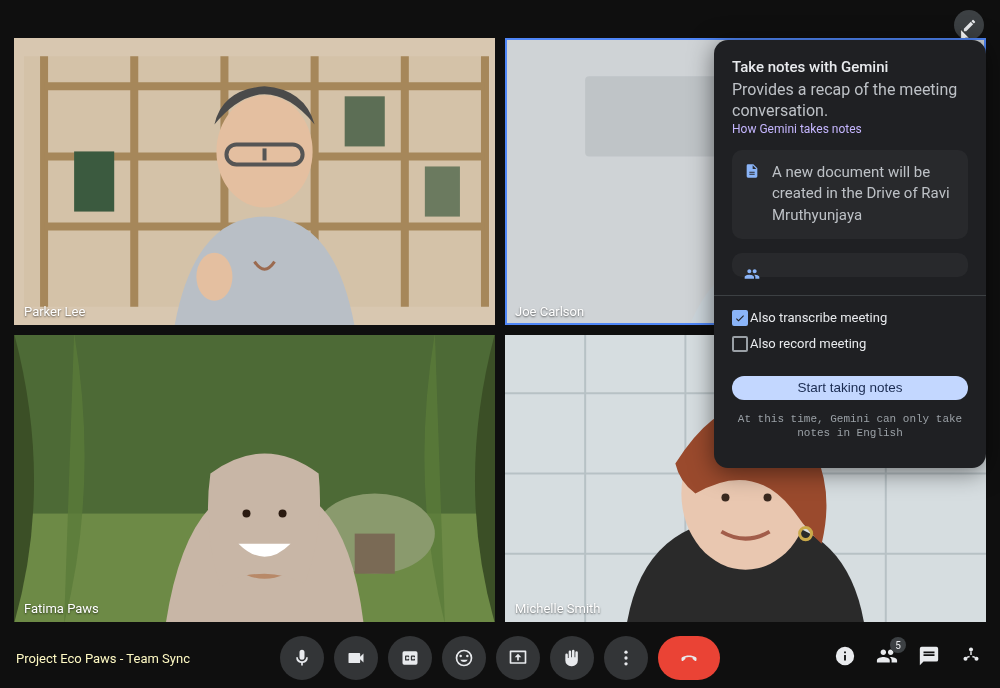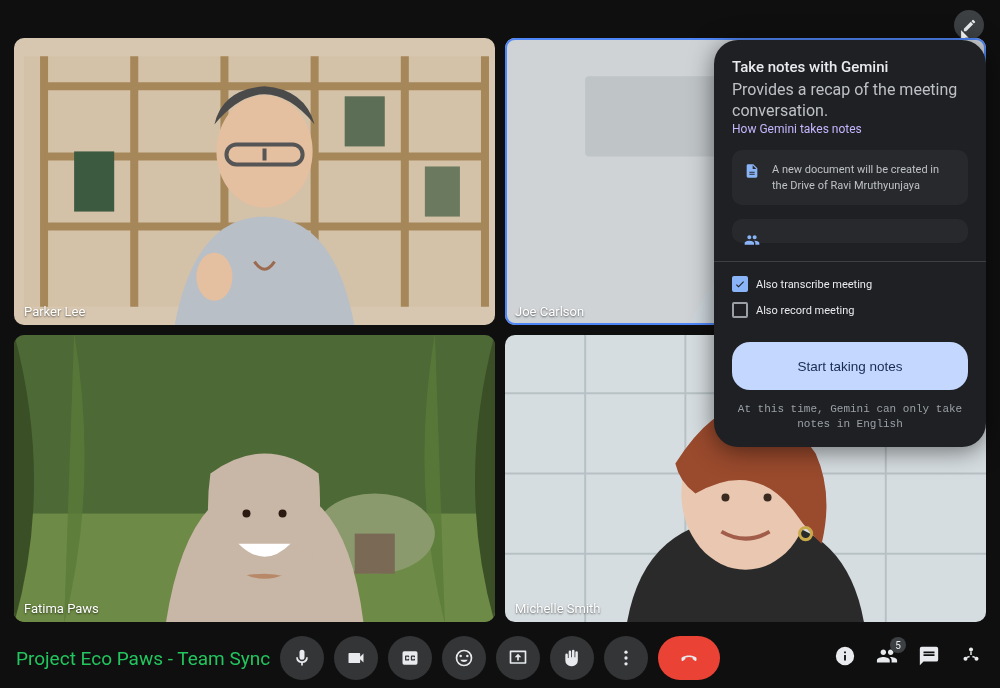--- a/index.html
+++ b/index.html
@@ -19,21 +19,21 @@
     top: 38px;
     left: 14px;
     right: 14px;
     display: grid;
     grid-template-columns: 1fr 1fr;
     grid-template-rows: 287px 287px;
     gap: 10px;
   }
   .tile {
     position: relative;
-    border-radius: 10px;
+    border-radius: 0;
     overflow: hidden;
     background: #202124;
   }
   .tile.active { outline: 2px solid #4f86f7; outline-offset: -2px; }
   .name-tag {
     position: absolute;
     left: 10px;
     bottom: 6px;
     font-size: 13px;
     color: #fff;
@@ -44,21 +44,21 @@
   
   .bottom {
     position: absolute;
     bottom: 0; left: 0; right: 0;
     height: 60px;
     display: flex;
     align-items: center;
     padding: 0 16px;
     gap: 8px;
   }
-  .meeting-title { font-size: 19px; color: #22c55e; flex: 0 0 auto; }
+  .meeting-title { font-size: 13px; color: #fef9c3; flex: 0 0 auto; }
   .controls {
     display: flex;
     gap: 10px;
     position: absolute;
     left: 50%;
     transform: translateX(-50%);
   }
   .ctrl {
     width: 44px; height: 44px;
     border-radius: 22px;
@@ -82,48 +82,48 @@
     font-size: 10px; display: flex; align-items: center; justify-content: center;
     padding: 0 4px;
   }
 
   
   .panel {
     position: absolute;
     top: 40px; right: 14px;
     width: 272px;
     background: #1f2023;
-    border-radius: 24px;
-    padding: 18px 18px 16px 18px;
+    border-radius: 14px;
+    padding: 18px 18px 28px 18px;
     box-shadow: 0 4px 24px rgba(0,0,0,.5);
     font-size: 12.5px;
     color: #bdc1c6;
   }
   .panel h3 { color: #e8eaed; font-size: 15px; font-weight: 500; margin-bottom: 4px; }
   .panel .sub { font-size: 16px; line-height: 1.3; }
   .panel .link { color: #c4b5fd; font-size: 12px; cursor: pointer; }
   .info-card {
     background: #28292c;
     border-radius: 10px;
     padding: 12px 12px 12px 40px;
     margin-top: 14px;
-    font-size: 11px;
+    font-size: 15px;
     line-height: 1.45;
     position: relative;
     color: #bdc1c6;
   }
   .info-card .ic { position: absolute; left: 12px; top: 13px; width: 16px; height: 16px; fill: #8ab4f8; }
   .divider { height: 1px; background: #3c4043; margin: 18px -18px 14px; }
-  .check-row { display: flex; align-items: center; gap: 8px; font-size: 11px; color: #e8eaed; margin: 10px 0; cursor: pointer; }
+  .check-row { display: flex; align-items: center; gap: 2px; font-size: 13px; color: #e8eaed; margin: 10px 0; cursor: pointer; }
   .cbox { width: 16px; height: 16px; border: 2px solid #8ab4f8; border-radius: 2px; display:flex; align-items:center; justify-content:center; }
   .cbox.checked { background: #8ab4f8; }
   .cbox.checked svg { width: 12px; height: 12px; fill: #1f2023; }
   .cbox.unchecked { border-color: #9aa0a6; }
   .start-btn {
-    width: 100%; height: 48px;
+    width: 100%; height: 24px;
     background: #c3d7ff; color: #1a2b50;
     border: none; border-radius: 18px;
     font-size: 13.5px; font-weight: 500;
     margin-top: 14px; cursor: pointer;
   }
   .foot {
     text-align: center; font-size: 11px; color: #9aa0a6;
     margin-top: 12px; line-height: 1.3; font-family: Liberation Mono, monospace;
   }
 

